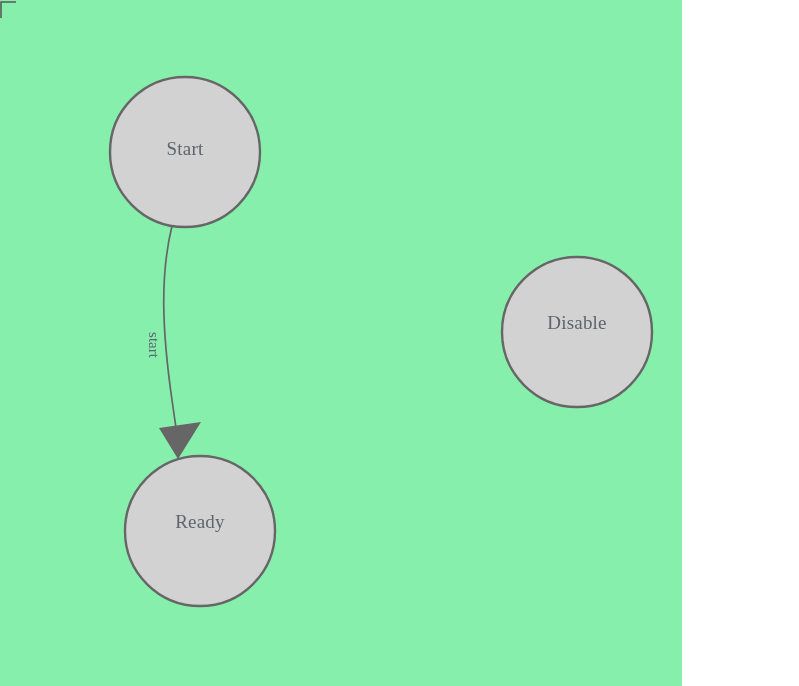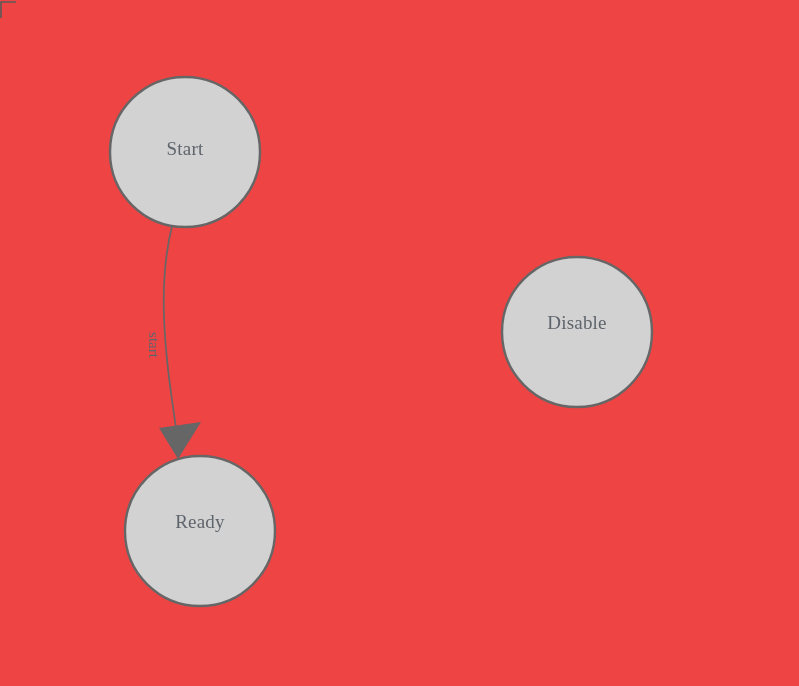--- a/index.html
+++ b/index.html
@@ -5,23 +5,23 @@
   html, body {
     margin: 0;
     padding: 0;
     background: #ffffff;
   }
   body {
     font-family: "Liberation Serif", "DejaVu Serif", serif;
   }
   #canvas {
     position: relative;
-    width: 799px;
+    width: 682px;
     height: 686px;
-    background: #ef4444;
+    background: #86efac;
     overflow: hidden;
   }
   #diagram-svg {
     position: absolute;
     top: 0;
     left: 0;
     width: 799px;
     height: 686px;
     display: block;
   }

